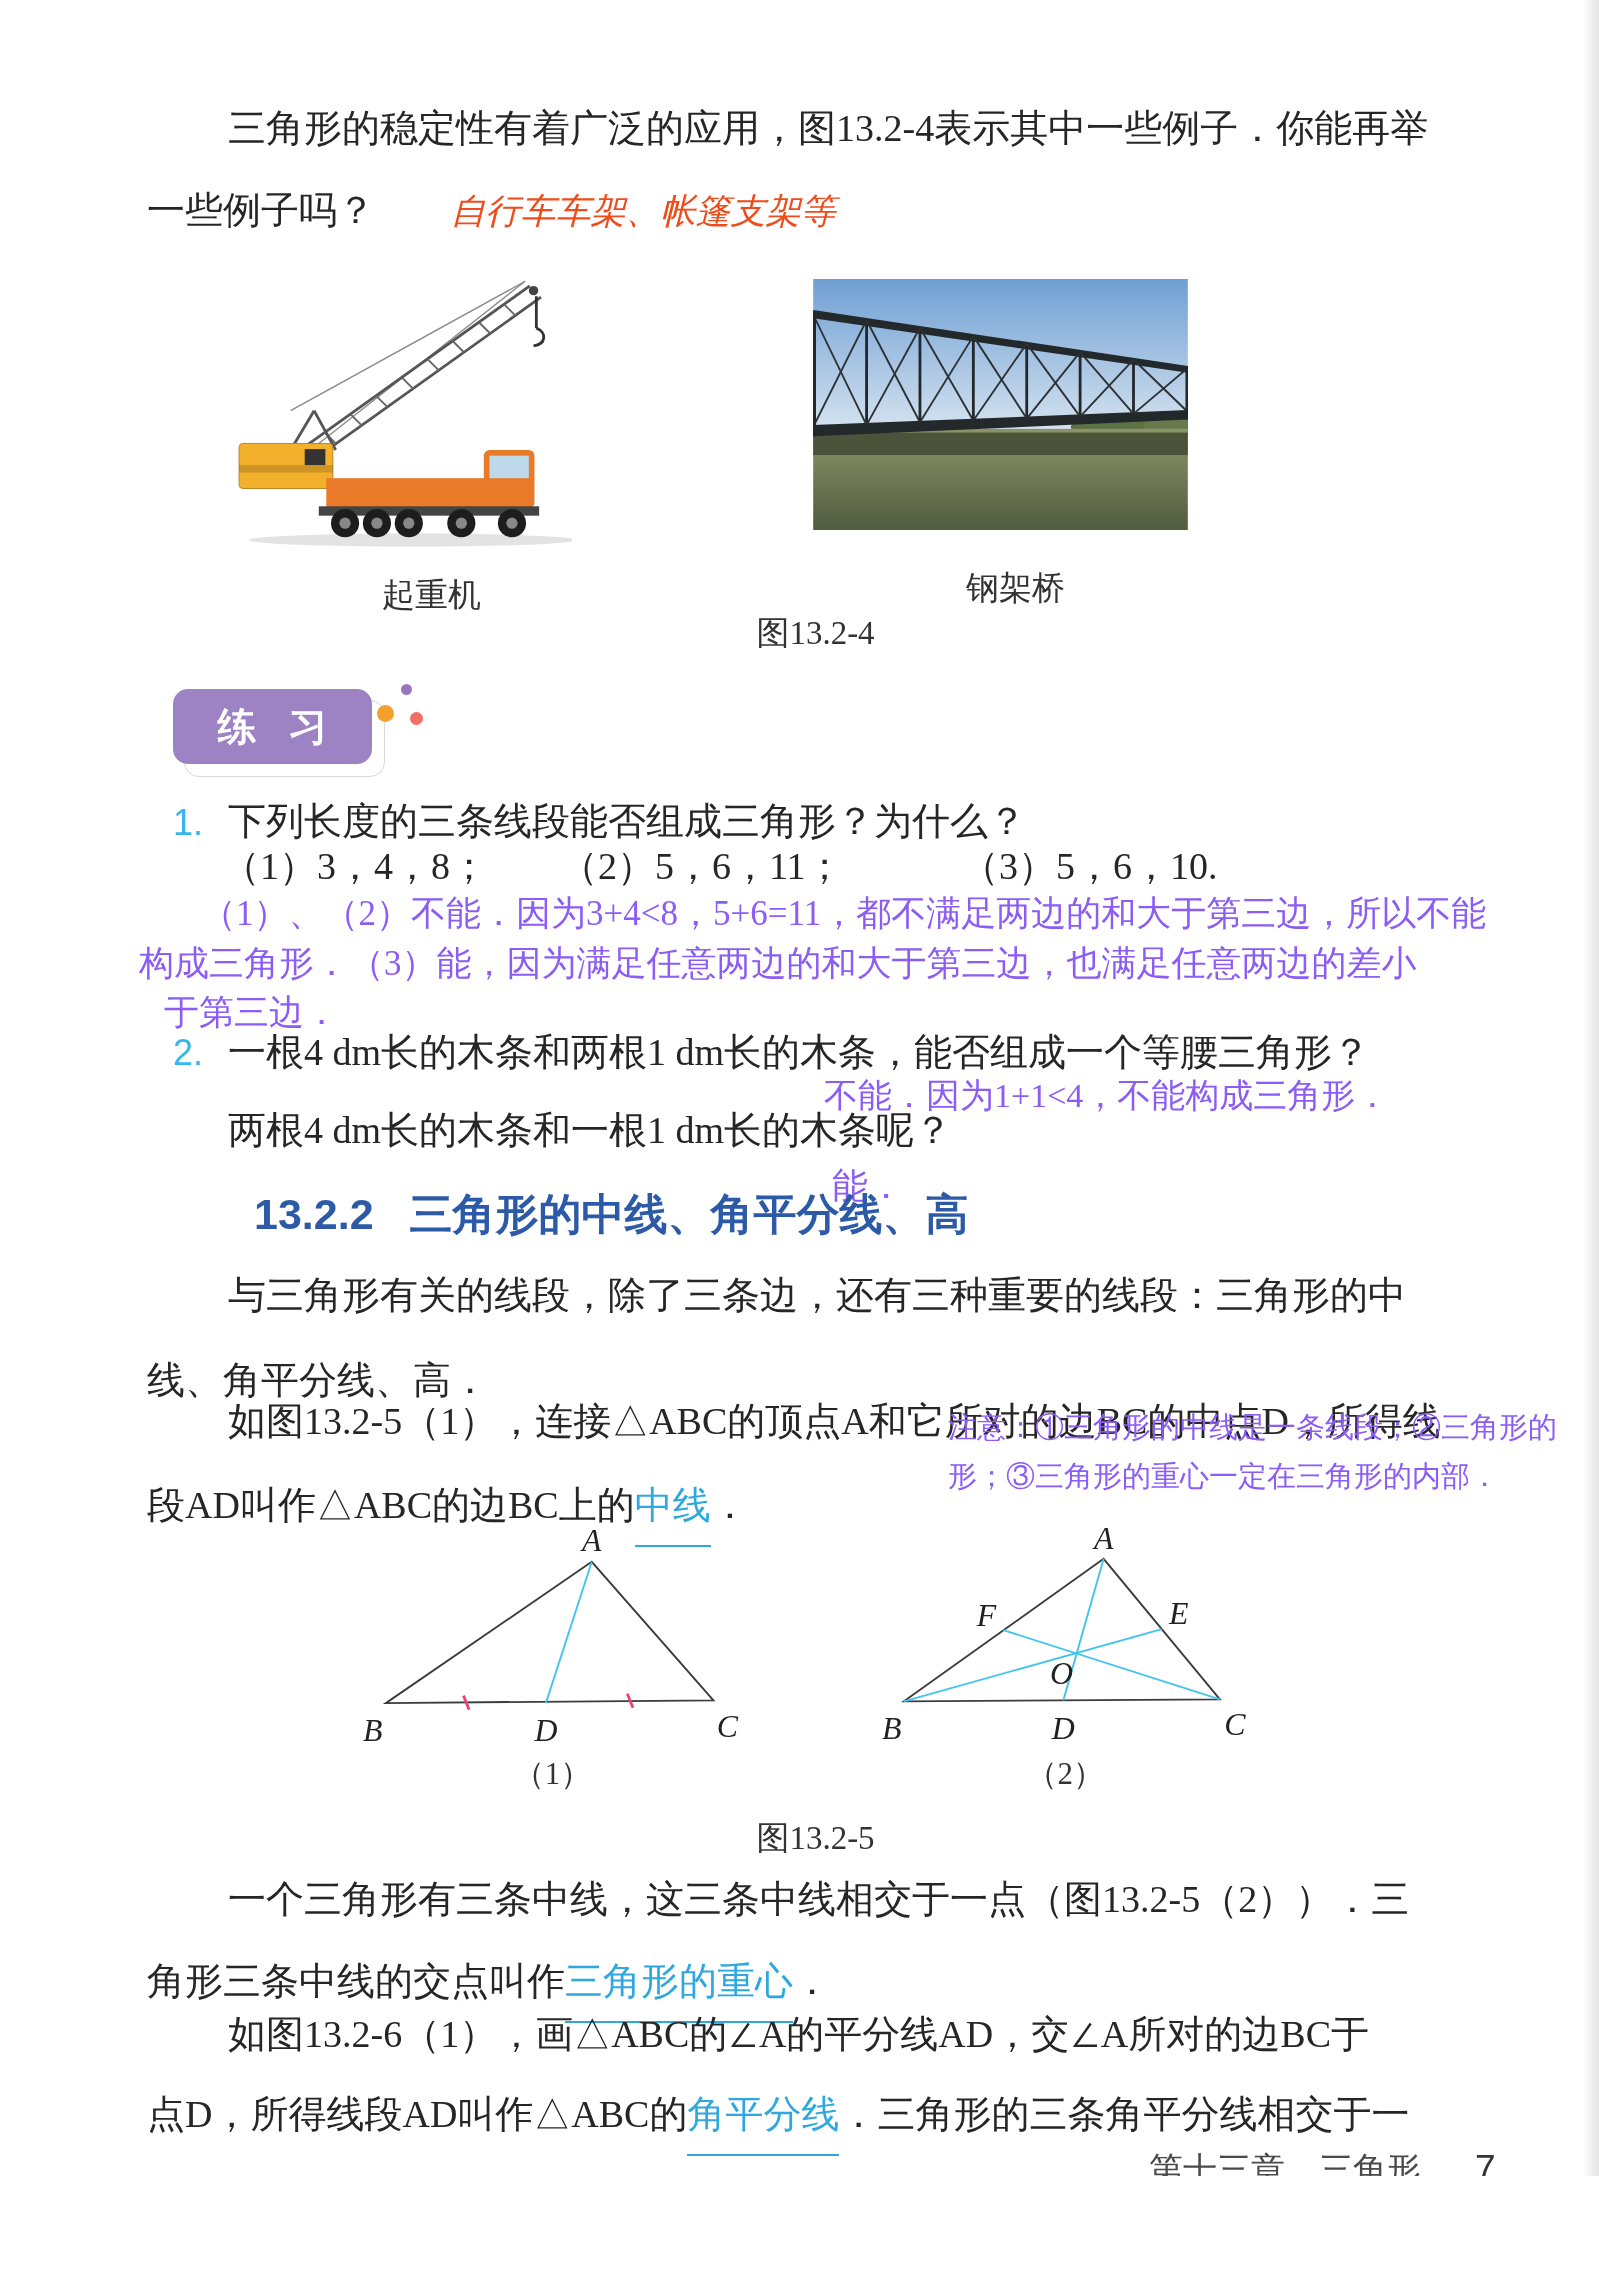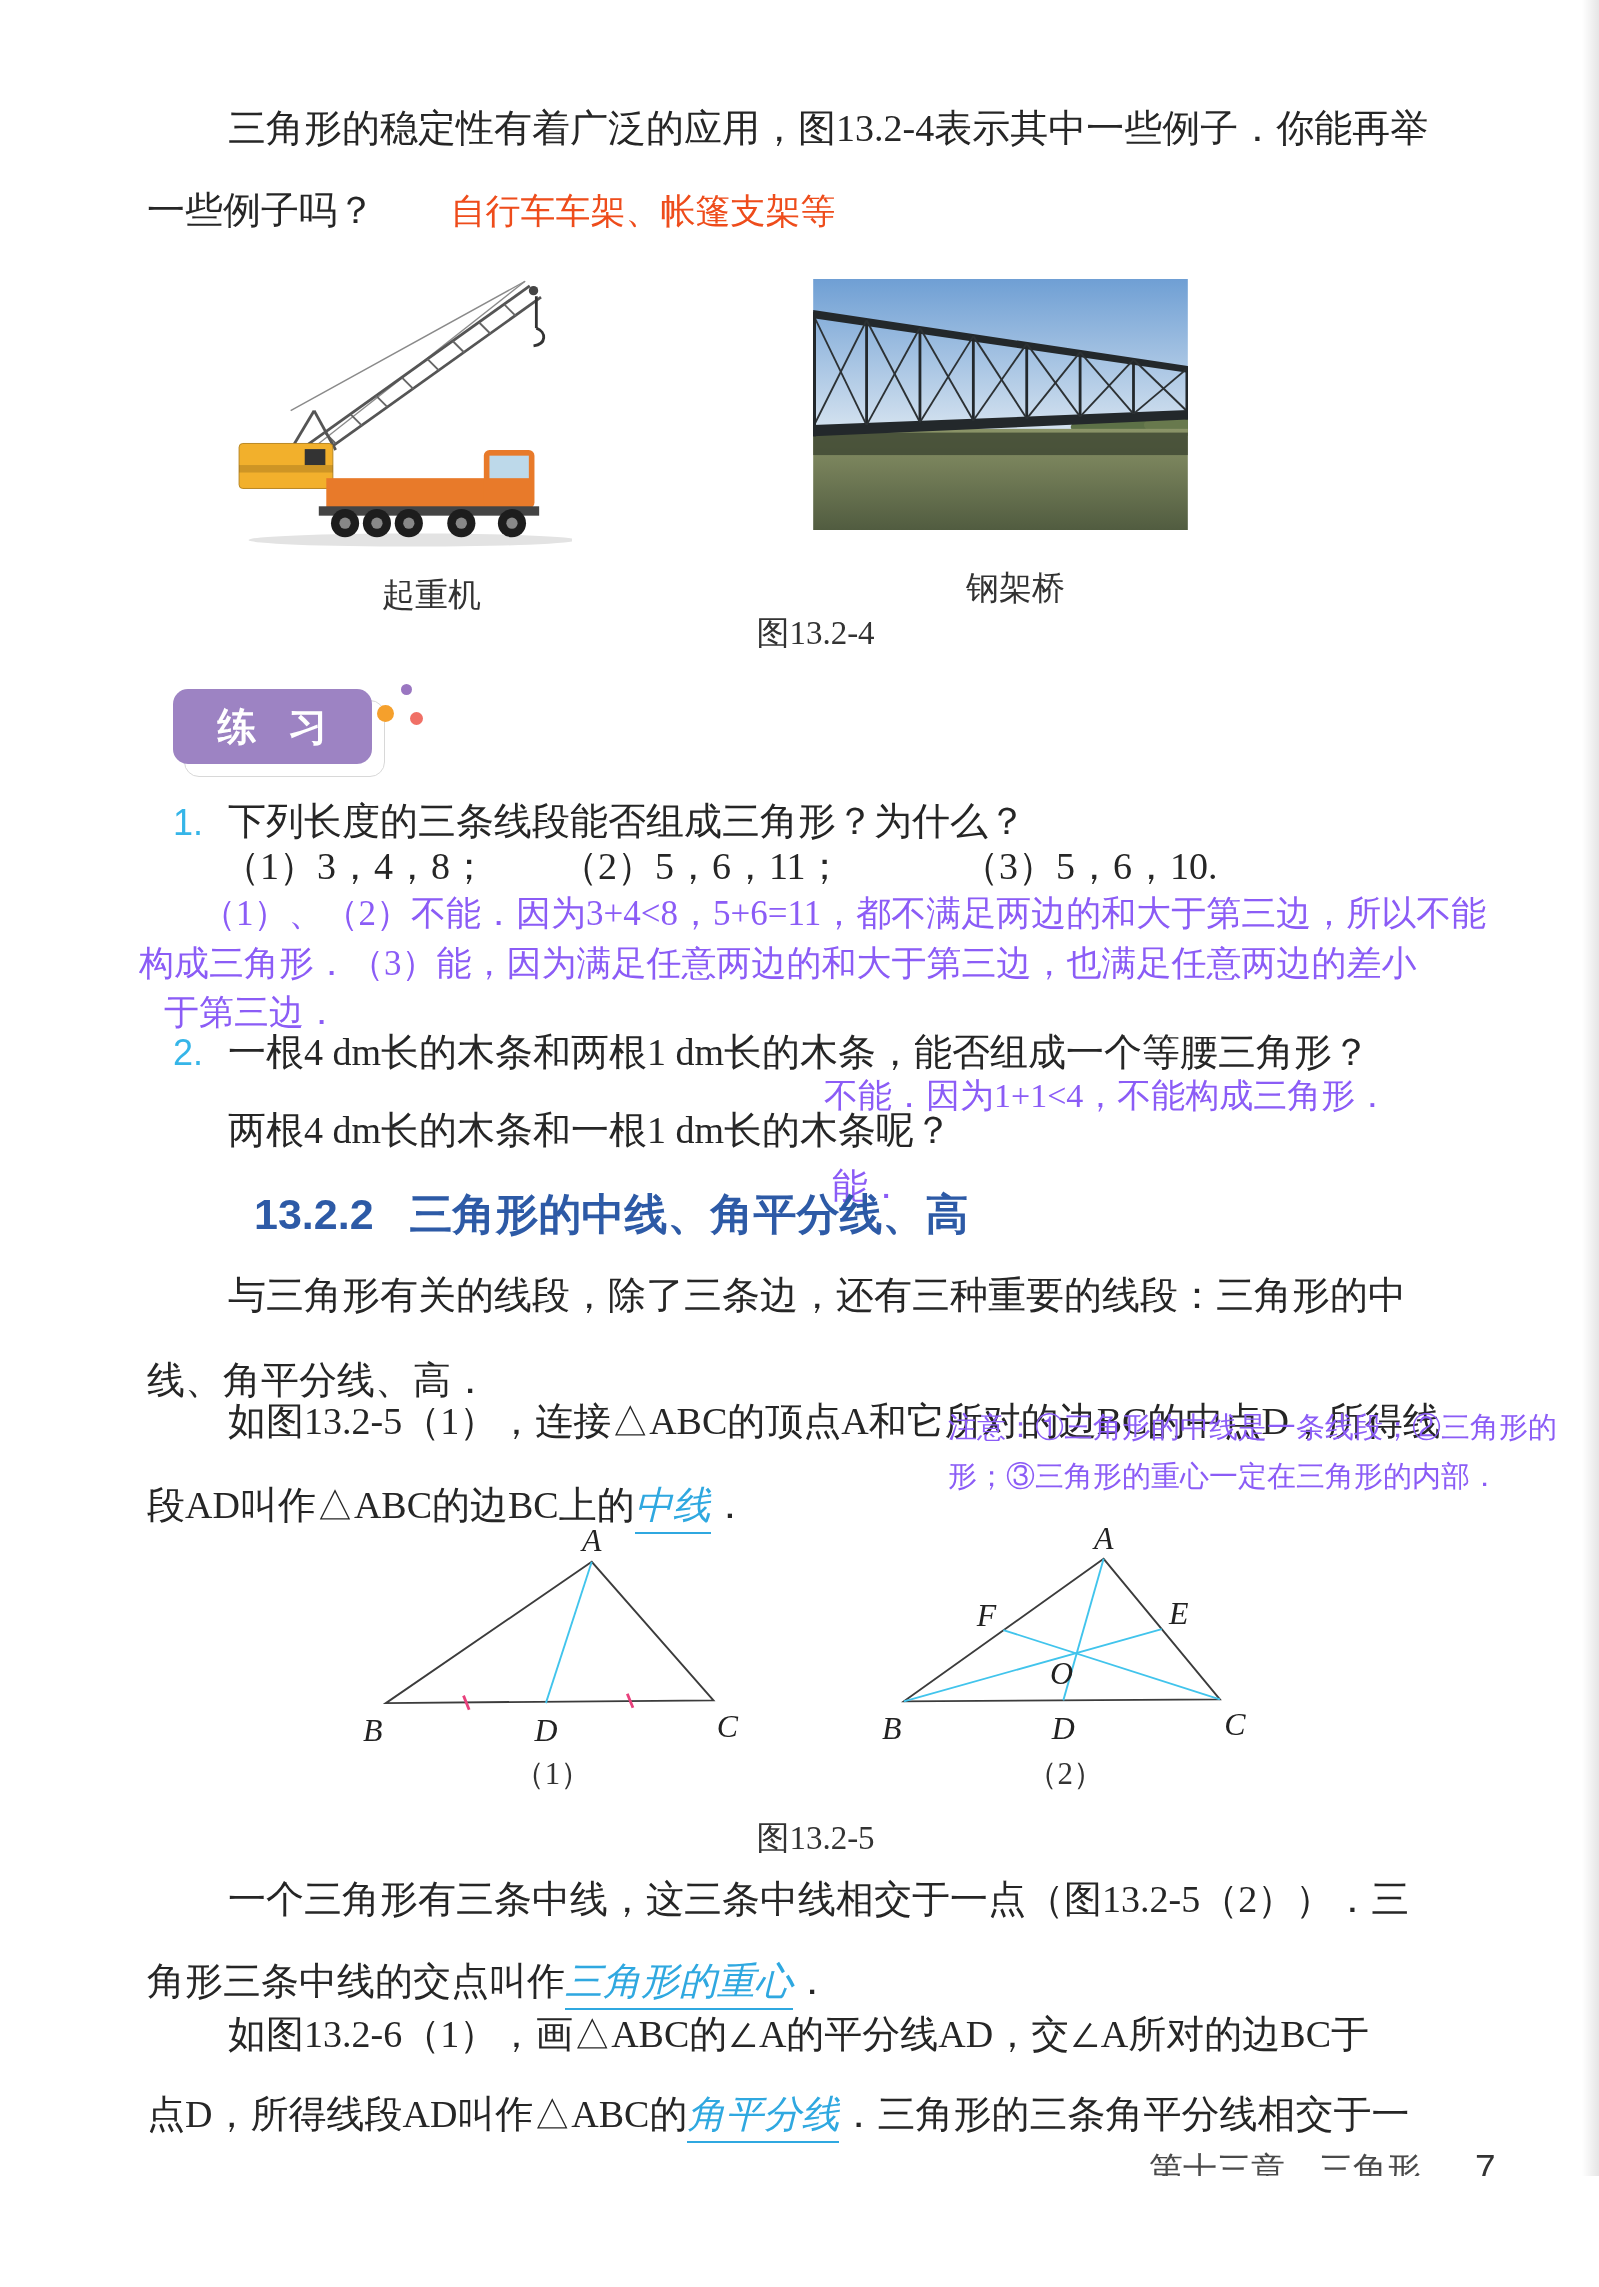--- a/index.html
+++ b/index.html
@@ -5,21 +5,21 @@
   html,body{margin:0;padding:0;background:#ffffff;}
   .page{position:relative;width:1599px;height:2176px;background:#ffffff;overflow:hidden;
         font-family:"Liberation Serif",serif;color:#222;}
   .edge-shade{position:absolute;top:0;right:0;width:17px;height:100%;
         background:linear-gradient(to right,rgba(0,0,0,0),rgba(0,0,0,.10));}
   .line{position:absolute;white-space:nowrap;font-size:38px;line-height:1.25;color:#262626;}
   .caption{position:absolute;width:225px;text-align:center;font-size:33px;color:#333;}
   .hand{color:#ee4c1b;}
   .hand-line{position:absolute;white-space:nowrap;color:#8b5cf6;font-size:35px;}
   .hand-note{font-size:29px;line-height:49px;white-space:nowrap;color:#8b5cf6;}
-  .term{color:#2fa8e0;border-bottom:2.8px solid #2fa8e0;padding-bottom:6px;font-style:italic;}
+  .term{color:#2fa8e0;border-bottom:2.8px solid #2fa8e0;padding-bottom:19px;}
   .qnum{position:absolute;font-family:"Liberation Sans",sans-serif;font-size:36px;color:#35b5e8;}
   .heading{position:absolute;white-space:nowrap;font-family:"Liberation Sans",sans-serif;
            font-weight:bold;font-size:43px;color:#2d5aa6;}
   .heading .num{margin-right:36px;}
   .badge{position:absolute;left:173px;top:689px;width:199px;height:75px;}
   .badge .back{position:absolute;left:11.2px;top:11.2px;width:199px;height:75px;background:#fff;
                border:1.9px solid #d8d8d8;border-radius:15px;}
   .badge .front{position:absolute;left:0;top:0;width:199px;height:75px;background:#9d83c3;
                 border-radius:15px;display:flex;align-items:center;justify-content:center;
                 font-family:"Liberation Sans",sans-serif;font-weight:bold;font-size:39px;
@@ -36,21 +36,21 @@
   .flabel{font-size:33px;fill:#333;}
 </style>
 </head>
 <body>
 
 <div class="page">
 
   <div class="line" style="left:228px;top:105px">三角形的稳定性有着广泛的应用，图13.2-4表示其中一些例子．你能再举</div>
   <div class="line" style="left:147px;top:187px">
     <span>一些例子吗？</span>
-    <span class="hand" style="margin-left:66px;font-size:35px;">自行车车架、帐篷支架等</span>
+    <span class="hand" style="margin-left:66px;font-size:35px;font-style:italic;">自行车车架、帐篷支架等</span>
   </div>
 
   <svg style="position:absolute;left:225px;top:270px" width="347" height="286" viewBox="0 0 370 305">
     <ellipse cx="200" cy="288" rx="175" ry="7" fill="#e3e3e3"></ellipse>
     <g stroke="#8a8a8a" stroke-width="1.5">
       <line x1="320" y1="12" x2="70" y2="150"></line>
       <line x1="320" y1="12" x2="100" y2="185"></line>
     </g>
     <g stroke="#555" stroke-width="3">
       <line x1="52" y1="212" x2="325" y2="17"></line>

